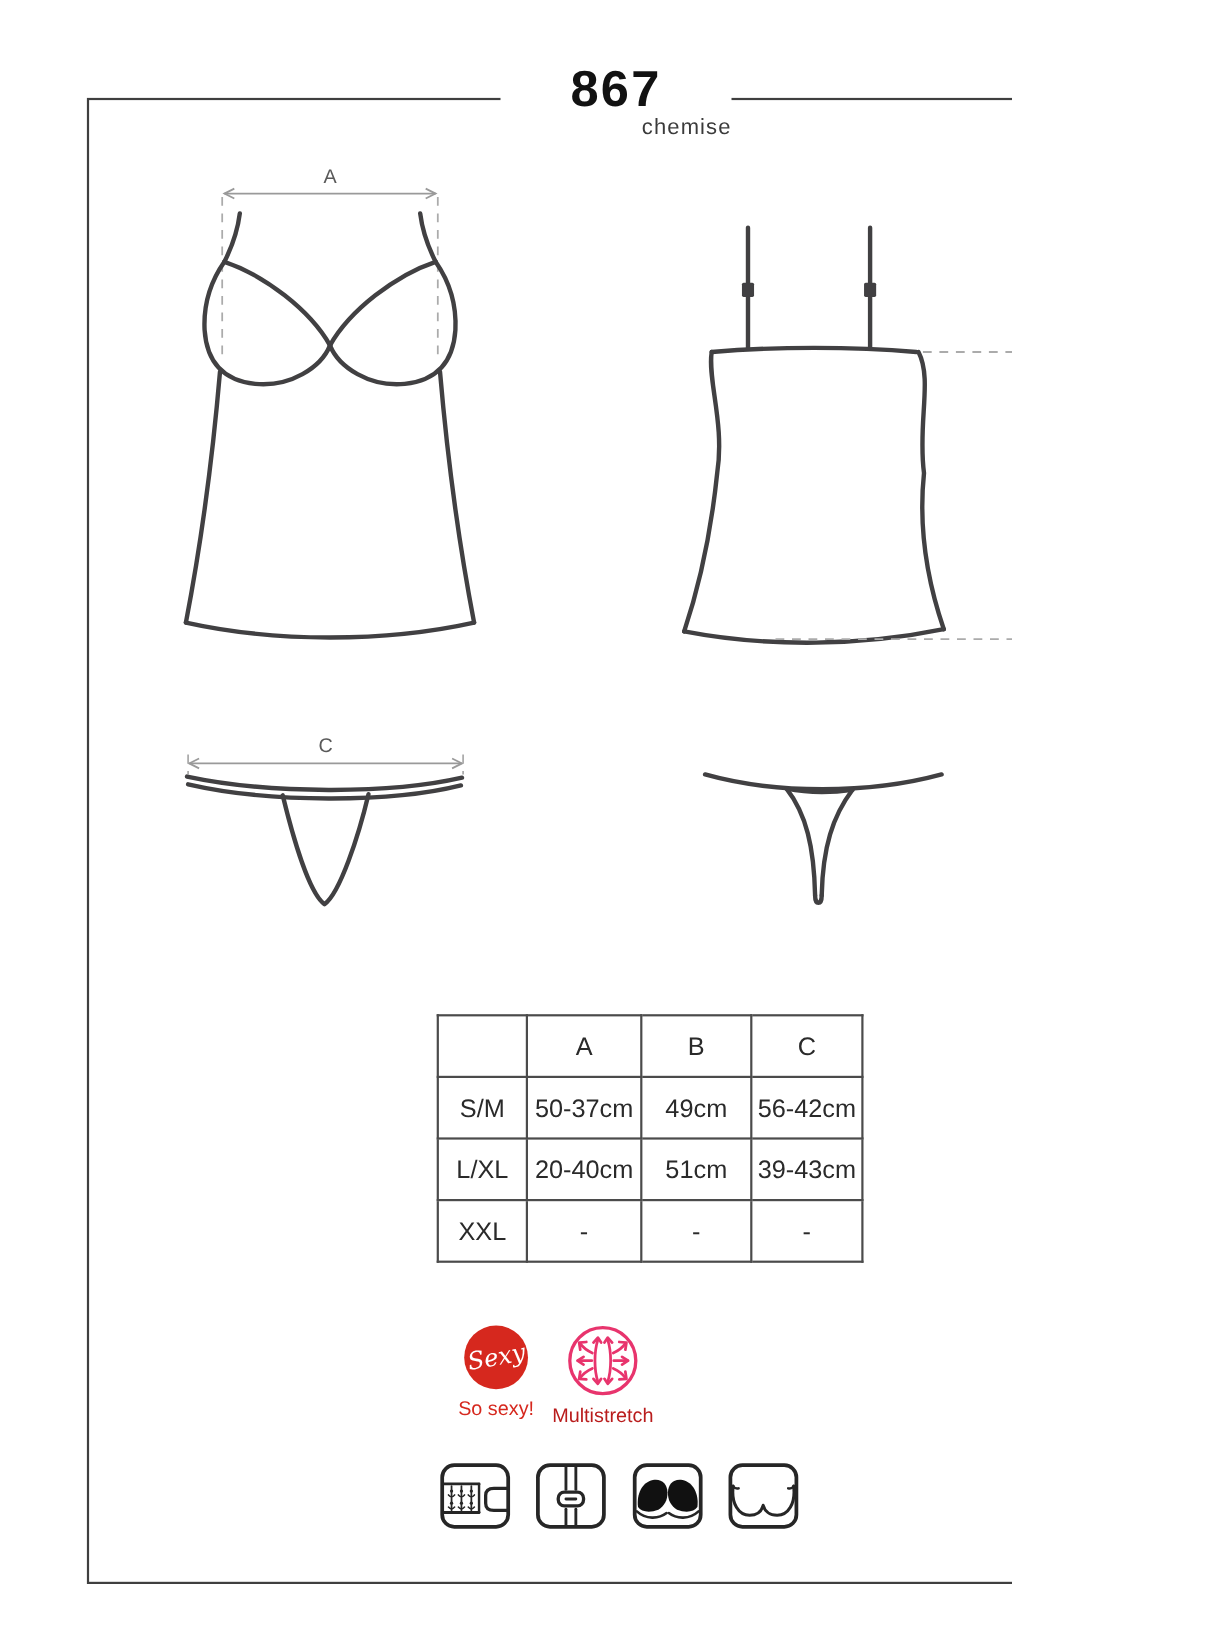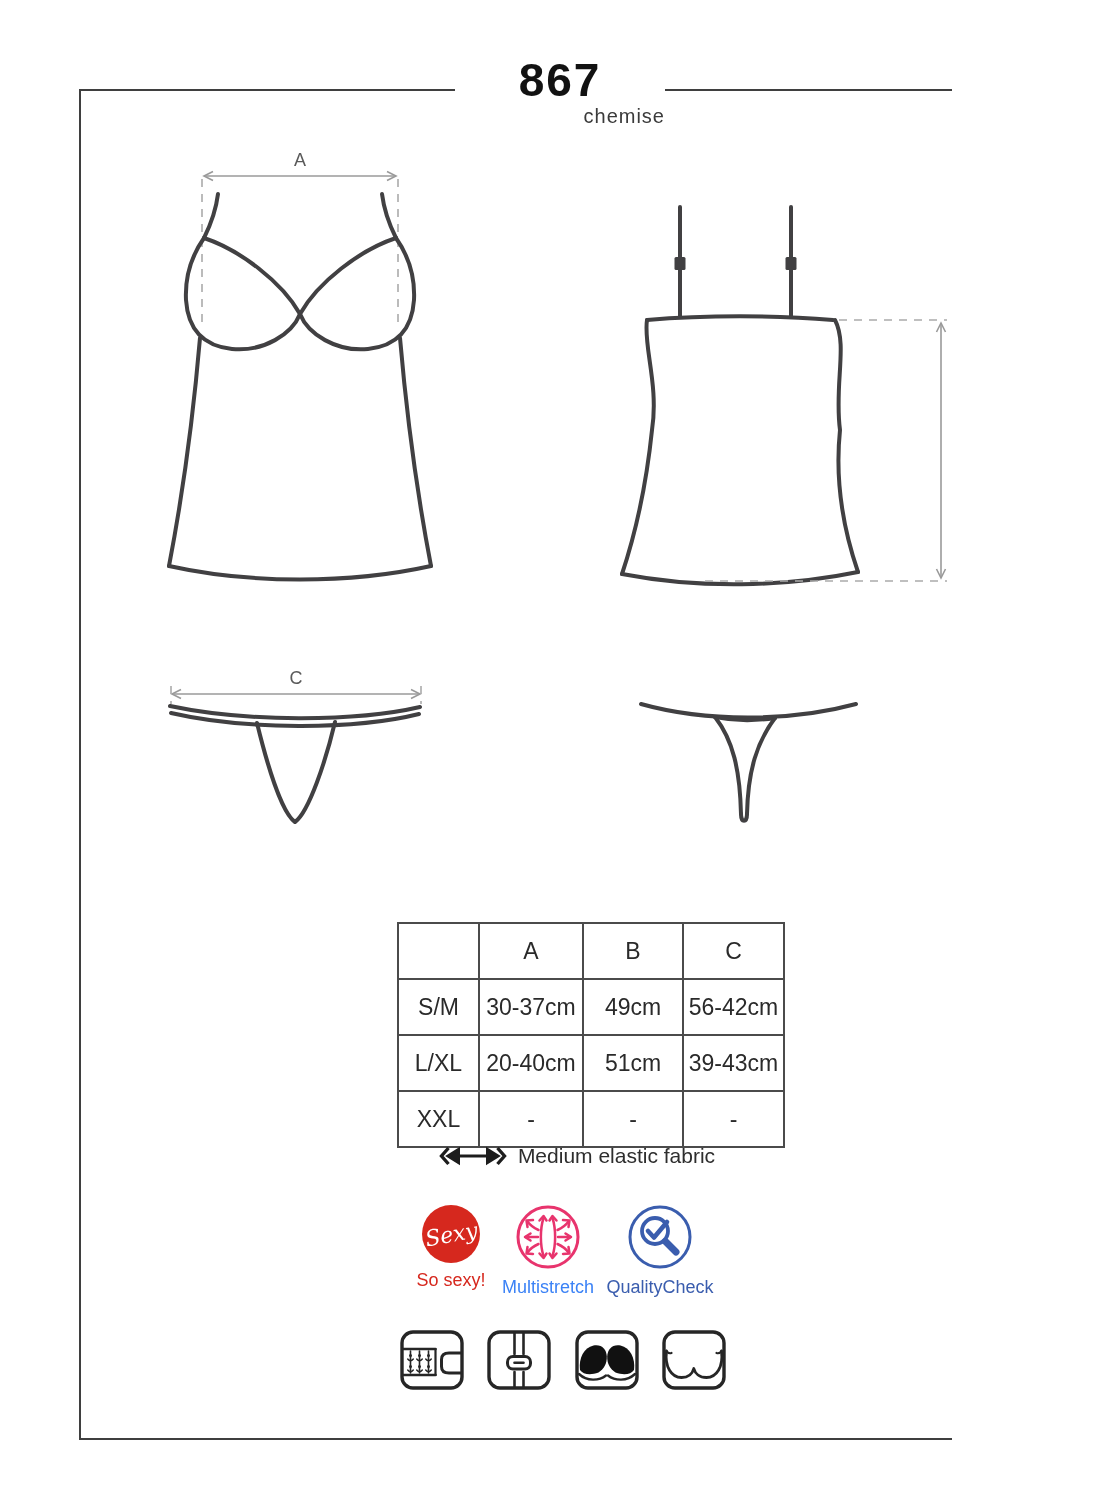--- a/index.html
+++ b/index.html
@@ -1,17 +1,17 @@
 <!DOCTYPE html>
 <html><head>
 <meta charset="utf-8">
 <style>
   html,body{margin:0;padding:0;background:#fff;}
   .canvas{position:relative;width:920px;height:1500px;background:#fff;overflow:hidden;
-          font-family:"Liberation Sans",sans-serif;color:#222;padding-left:32px;}
+          font-family:"Liberation Sans",sans-serif;color:#222;}
   .page-border{position:absolute;left:79px;top:89px;width:965px;height:1347px;
                border:2px solid #3f3f3f;}
   .title-block{position:absolute;left:455px;top:56px;width:210px;text-align:center;
                background:#fff;z-index:5;padding-bottom:6px;}
   .title{font-size:46px;font-weight:700;line-height:1.05;letter-spacing:2px;color:#121212;}
   .subtitle{font-size:20px;color:#3b3b3b;letter-spacing:1px;margin-top:1px;text-align:right;}
   svg{position:absolute;overflow:visible;}
   .garment{stroke:#414042;stroke-width:4;fill:none;stroke-linecap:round;stroke-linejoin:round;}
   .dim{stroke:#9a9a9a;stroke-width:1.6;fill:none;}
   .dimdash{stroke:#ababab;stroke-width:1.6;fill:none;stroke-dasharray:8 7;}
@@ -30,21 +30,21 @@
   .badge{position:absolute;top:1204px;width:140px;text-align:center;}
   .badge .label{margin-top:7px;font-size:18px;font-weight:400;}
   .badge-sexy{left:381px;}
   .badge-multi{left:478px;}
   .badge-quality{left:590px;}
   .sexy-circle{width:58px;height:58px;margin:1px auto 0;border-radius:50%;background:#d6281e;
       display:flex;align-items:center;justify-content:center;}
   .sexy-circle span{color:#fff;font-family:"DejaVu Serif",serif;font-style:italic;
       font-size:22px;transform:rotate(-10deg);}
   .badge-sexy .label{color:#d6281e;}
-  .badge-multi .label{color:#3b82f6;}
+  .badge-multi .label{color:#b91c1c;}
   .badge-quality .label{color:#3a5dae;}
   .badge svg{position:static;display:block;margin:0 auto;}
   
   .feat{top:1330px;width:64px;height:60px;}
   .f1{left:400px}.f2{left:487px}.f3{left:575px}.f4{left:662px}
   .fstroke{stroke:#262626;fill:none;stroke-linecap:round;stroke-linejoin:round;}
 </style>
 </head>
 <body>
 
@@ -131,51 +131,39 @@
   <table class="size-table">
     <tbody>
         <tr>
       <th class="col0"></th>
       <th class="col1">A</th>
       <th class="col2">B</th>
       <th class="col3">C</th>
     </tr>
     <tr>
       <td>S/M</td>
-      <td>30-37cm</td>
+      <td>50-37cm</td>
       <td>49cm</td>
       <td>56-42cm</td>
     </tr>
     <tr>
       <td>L/XL</td>
       <td>20-40cm</td>
       <td>51cm</td>
       <td>39-43cm</td>
     </tr>
     <tr>
       <td>XXL</td>
       <td>-</td>
       <td>-</td>
       <td>-</td>
     </tr>
   </tbody>
     </table>
 
-  <div class="fabric-note">
-    <svg width="66" height="22" viewBox="0 0 66 22">
-      <g stroke="#1d1d1d" fill="#1d1d1d" stroke-width="3">
-        <line x1="17" y1="11" x2="49" y2="11"></line>
-        <polygon points="8,11 18.5,4.5 18.5,17.5"></polygon>
-        <polygon points="58,11 47.5,4.5 47.5,17.5"></polygon>
-        <polyline points="8.5,3 1.5,11 8.5,19" fill="none" stroke-width="3.4"></polyline>
-        <polyline points="57.5,3 64.5,11 57.5,19" fill="none" stroke-width="3.4"></polyline>
-      </g>
-    </svg>
-    <span class="txt">Medium elastic fabric</span>
-  </div>
 
   <div class="badge badge-sexy">
     <div class="sexy-circle">
       <span>Sexy</span>
     </div>
     <div class="label">So sexy!</div>
   </div>
 
   <div class="badge badge-multi">
     <svg width="66" height="66" viewBox="-33 -33 66 66">
@@ -197,31 +185,20 @@
         <polyline points="20.5,-10 21.5,-16.5 15,-17"></polyline>
         <line x1="10" y1="0" x2="22.5" y2="0"></line>
         <polyline points="17.5,-3.5 23,0 17.5,3.5"></polyline>
         <path d="M9.5,7 C14,9 18,12 20.5,15.5"></path>
         <polyline points="20.5,10 21.5,16.5 15,17"></polyline>
       </g>
     </svg>
     <div class="label">Multistretch</div>
   </div>
 
-  <div class="badge badge-quality">
-    <svg width="66" height="66" viewBox="-33 -33 66 66">
-      <g stroke="#3a5dae" fill="none">
-        <circle r="30" stroke-width="3"></circle>
-        <circle cx="-5" cy="-6" r="13" stroke-width="3.8"></circle>
-        <line x1="5.5" y1="4.5" x2="16" y2="15" stroke-width="7" stroke-linecap="round"></line>
-        <path d="M-12,-6 L-6,0.5 L7,-15" stroke-width="4.6" stroke-linecap="round" stroke-linejoin="round"></path>
-      </g>
-    </svg>
-    <div class="label">QualityCheck</div>
-  </div>
 
   <svg class="feat f1" viewBox="0 0 64 60">
     <g class="fstroke">
       <rect x="2" y="2" width="60" height="56" rx="11" stroke-width="3.4"></rect>
       <line x1="3" y1="19" x2="35.5" y2="19" stroke-width="2.6"></line>
       <line x1="3" y1="45" x2="35.5" y2="45" stroke-width="2.6"></line>
       <line x1="35.5" y1="19" x2="35.5" y2="45" stroke-width="2.2"></line>
       <g stroke-width="1.6">
         <line x1="10.5" y1="21" x2="10.5" y2="43"></line>
         <line x1="19.5" y1="21" x2="19.5" y2="43"></line>

